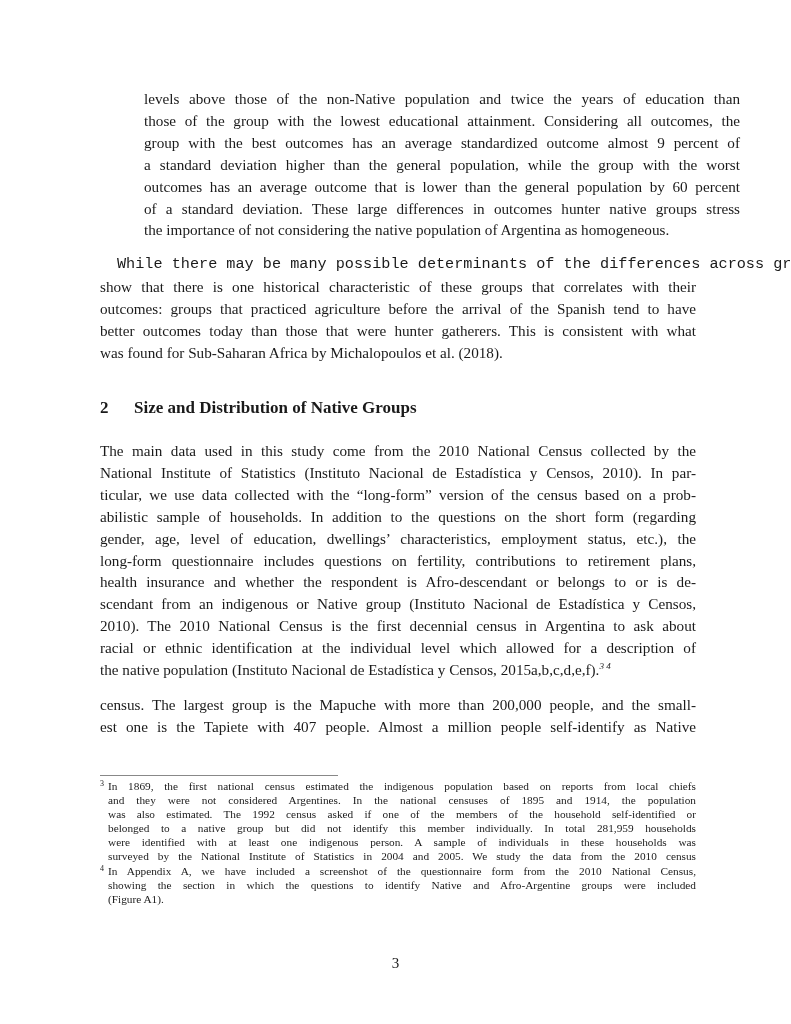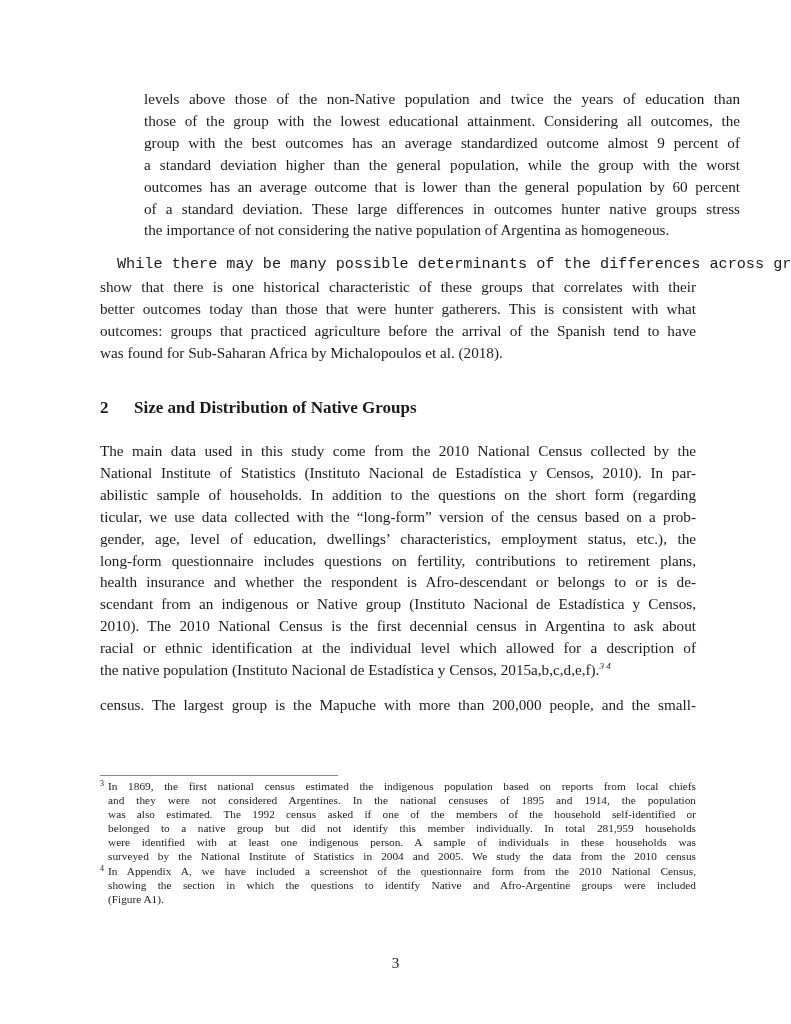--- a/index.html
+++ b/index.html
@@ -35,45 +35,46 @@
   <span class="line">group with the best outcomes has an average standardized outcome almost 9 percent of</span>
   <span class="line">a standard deviation higher than the general population, while the group with the worst</span>
   <span class="line">outcomes has an average outcome that is lower than the general population by 60 percent</span>
   <span class="line">of a standard deviation.  These large differences in outcomes hunter native groups stress</span>
   <span class="line last">the importance of not considering the native population of Argentina as homogeneous.</span>
 </div>
 
 <div class="para p2">
   <span class="line indent">While there may be many possible determinants of the differences across groups, we</span>
   <span class="line">show that there is one historical characteristic of these groups that correlates with their</span>
+  <span class="line">outcomes: groups that practiced agriculture before the arrival of the Spanish tend to have</span>
   <span class="line">better outcomes today than those that were hunter gatherers. This is consistent with what</span>
-  <span class="line">outcomes: groups that practiced agriculture before the arrival of the Spanish tend to have</span>
   <span class="line last">was found for Sub-Saharan Africa by Michalopoulos et al. (2018).</span>
 </div>
 
 <h2 class="section">
   <span class="num">2</span><span>Size and Distribution of Native Groups</span>
 </h2>
 
 <div class="para p3">
   <span class="line">The main data used in this study come from the 2010 National Census collected by the</span>
   <span class="line">National Institute of Statistics (Instituto Nacional de Estadística y Censos, 2010).  In par-</span>
+  <span class="line">ticular, we use data collected with the “long-form” version of the census based on a prob-</span>
   <span class="line">abilistic sample of households. In addition to the questions on the short form (regarding</span>
-  <span class="line">ticular, we use data collected with the “long-form” version of the census based on a prob-</span>
   <span class="line">gender, age, level of education, dwellings’ characteristics, employment status, etc.), the</span>
   <span class="line">long-form questionnaire includes questions on fertility, contributions to retirement plans,</span>
   <span class="line">health insurance and whether the respondent is Afro-descendant or belongs to or is de-</span>
   <span class="line">scendant from an indigenous or Native group (Instituto Nacional de Estadística y Censos,</span>
   <span class="line">2010).  The 2010 National Census is the first decennial census in Argentina to ask about</span>
   <span class="line">racial or ethnic identification at the individual level which allowed for a description of</span>
   <span class="line last"><span>the native population (Instituto Nacional de Estadística y Censos, 2015a,b,c,d,e,f).</span><sup>3 4</sup></span>
 </div>
 
 <div class="para p4">
   <span class="line">census. The largest group is the Mapuche with more than 200,000 people, and the small-</span>
+  <span class="line">est one is the Tapiete with 407 people.  Almost a million people self-identify as Native</span>
 </div>
 
 <div class="fn-rule"></div>
 
 <div class="footnotes">
   <div class="fn">
     <span class="mark">3</span>
     <span class="line">In 1869, the first national census estimated the indigenous population based on reports from local chiefs</span>
     <span class="line">and they were not considered Argentines.  In the national censuses of 1895 and 1914, the population</span>
     <span class="line">was also estimated.  The 1992 census asked if one of the members of the household self-identified or</span>

